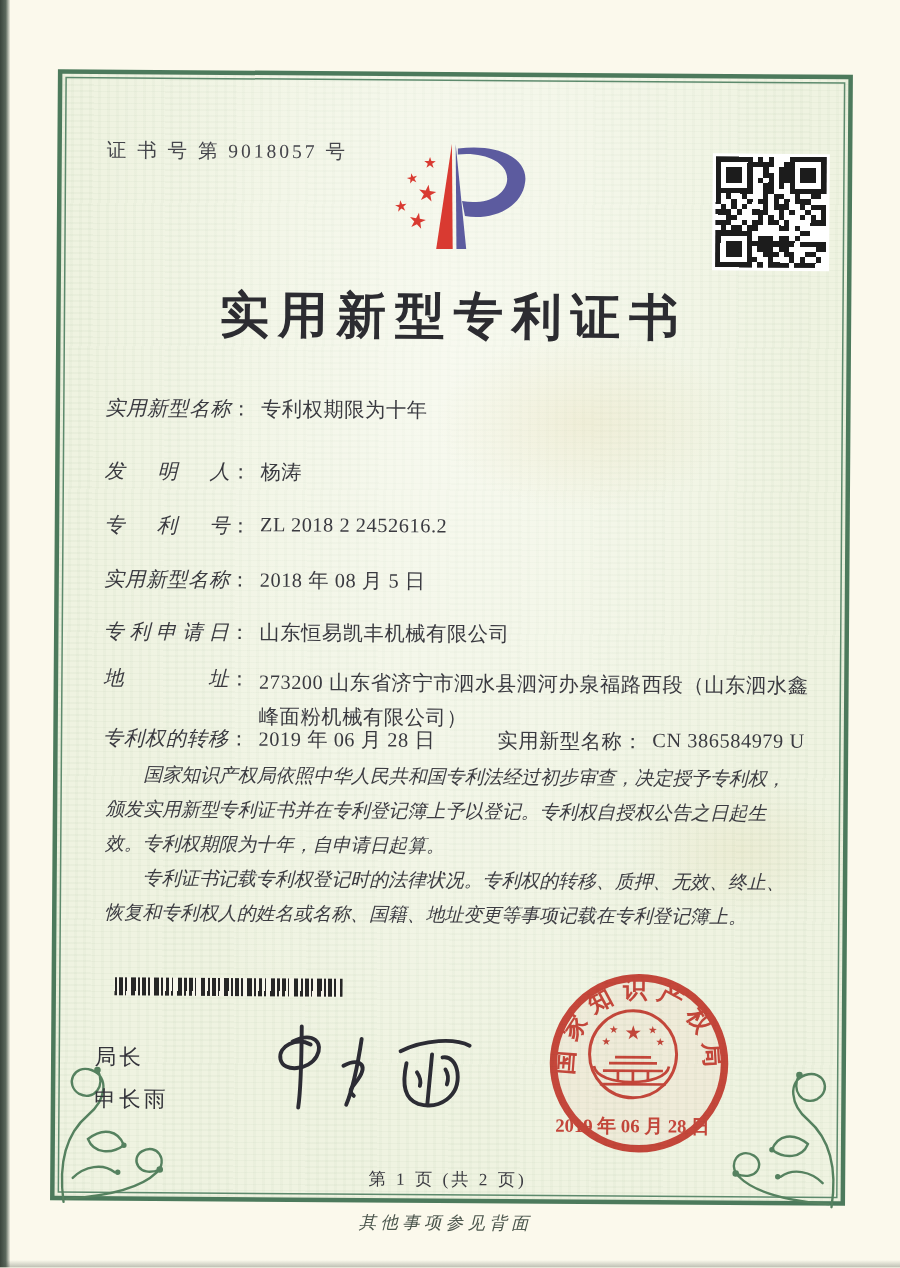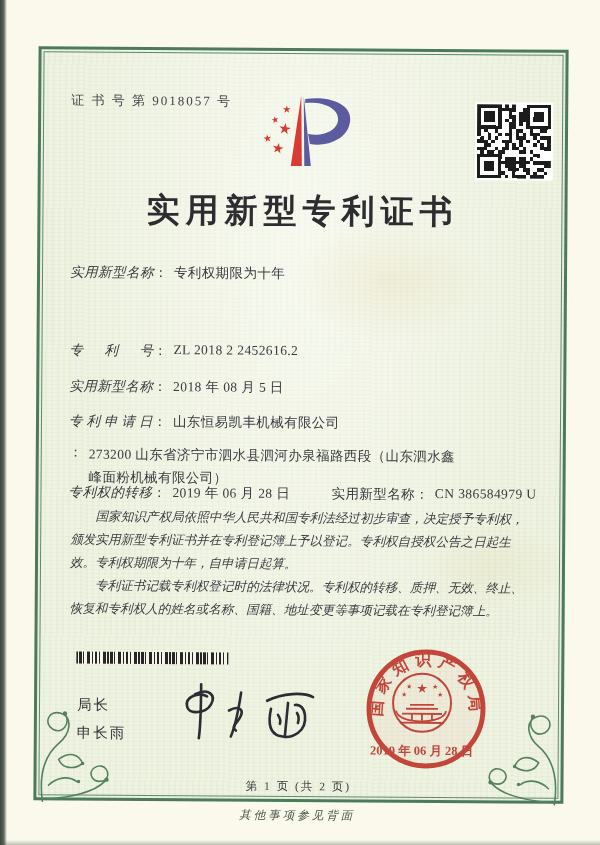--- a/index.html
+++ b/index.html
@@ -57,21 +57,21 @@
     line-height:1.82;color:#3c3c42;font-style:italic;}
   .paras p{margin:0;text-indent:2em;}
 
   .barcode{position:absolute;left:39px;top:602px;width:152px;height:12px;
     background:repeating-linear-gradient(90deg,
       #262626 0 1.5px,#f6f5ea 1.5px 3px,
       #262626 3px 5.5px,#f6f5ea 5.5px 7px,
       #262626 7px 8px,#f6f5ea 8px 11px,
       #262626 11px 14px,#f6f5ea 14px 15.5px);}
 
-  .officer{position:absolute;left:40px;top:646px;font-size:14.5px;color:#33333a;letter-spacing:2px;}
+  .officer{position:absolute;left:26px;top:646px;font-size:14.5px;color:#33333a;letter-spacing:2px;}
   .officer div{margin-bottom:9px;}
   .signature{position:absolute;left:134px;top:628px;}
 
   .seal{position:absolute;left:312px;top:580px;width:154px;height:154px;mix-blend-mode:multiply;opacity:.92;}
 
   .page-info{position:absolute;left:0;top:728px;width:100%;text-align:center;
     font-size:11.5px;letter-spacing:2px;color:#3a3a40;}
   .back-note{position:absolute;left:0;top:808px;width:100%;text-align:center;
     font-size:11.5px;letter-spacing:3px;color:#4a554c;font-style:italic;}
 
@@ -289,30 +289,34 @@
           <rect x="1" y="15" width="5" height="5" fill="#ffffff"></rect>
           <rect x="2" y="16" width="3" height="3" fill="#1c1c1c"></rect>
         </svg>
     </div>
 
     <div class="title">实用新型专利证书</div>
 
     <div class="frow" style="top:214px">
       <span class="flabel">实用新型名称</span><span class="fcolon">：</span><span class="fvalue">专利权期限为十年</span>
     </div>
+    <div class="frow" style="top:256px">
+      <span class="flabel">发明人</span><span class="fcolon">：</span><span class="fvalue">杨涛</span>
+    </div>
     <div class="frow" style="top:292px">
       <span class="flabel">专利号</span><span class="fcolon">：</span><span class="fvalue">ZL 2018 2 2452616.2</span>
     </div>
     <div class="frow" style="top:328px">
       <span class="flabel">实用新型名称</span><span class="fcolon">：</span><span class="fvalue">2018 年 08 月 5 日</span>
     </div>
     <div class="frow" style="top:363px">
       <span class="flabel">专利申请日</span><span class="fcolon">：</span><span class="fvalue">山东恒易凯丰机械有限公司</span>
     </div>
     <div class="frow addr" style="top:394px">
+      <span class="flabel">地址</span>
         <span class="fcolon">：</span>
         <span class="fvalue">273200 山东省济宁市泗水县泗河办泉福路西段（山东泗水鑫峰面粉机械有限公司）</span>
     </div>
     <div class="frow grant" style="top:434px">
       <span class="pair1">
         <span class="flabel">专利权的转移</span><span class="fcolon">：</span><span class="fvalue">2019 年 06 月 28 日</span>
       </span>
       <span class="pair2">
         <span class="flabel2">实用新型名称</span><span class="fcolon">：</span><span class="fvalue">CN 386584979 U</span>
       </span>

